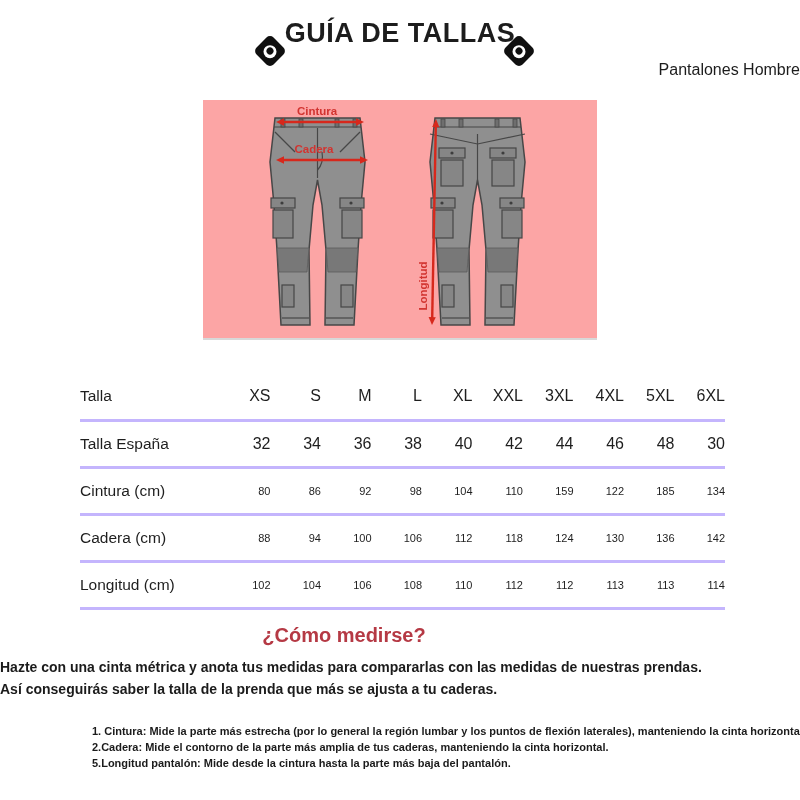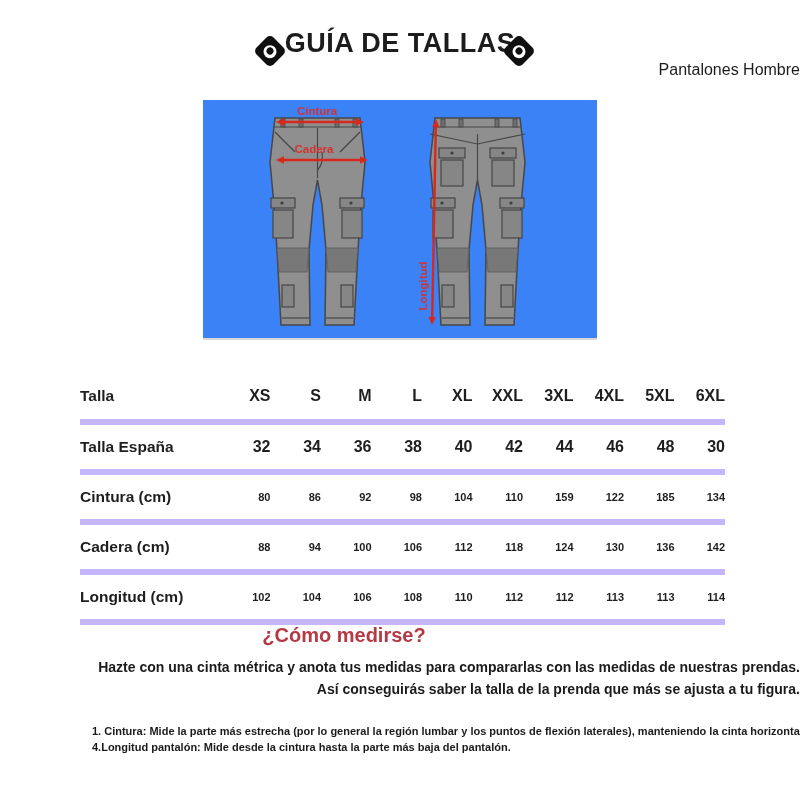--- a/index.html
+++ b/index.html
@@ -2,21 +2,21 @@
 <html><head>
 <meta charset="utf-8">
 <style>
   html,body{margin:0;padding:0;background:#fff;}
   .page{
     position:relative;width:800px;height:800px;background:#ffffff;
     font-family:"Liberation Sans", sans-serif;color:#1e1e1e;overflow:hidden;
   }
   
   .hdr-title{
-    position:absolute;top:28px;left:0;width:800px;margin:0;
+    position:absolute;top:18px;left:0;width:800px;margin:0;
     text-align:center;font-size:27px;font-weight:700;letter-spacing:.5px;color:#1c1c1c;
   }
   .hdr-subtitle{
     position:absolute;top:61px;left:0;width:800px;
     text-align:right;font-size:16px;font-weight:400;color:#1c1c1c;
   }
   .diamond{
     position:absolute;top:39px;width:24px;height:24px;background:#101010;
     border-radius:5px;transform:rotate(45deg);
     display:flex;align-items:center;justify-content:center;
@@ -24,41 +24,41 @@
   .diamond.left{left:258px;}
   .diamond.right{left:507px;}
   .diamond::before{content:"";width:13px;height:13px;background:#ffffff;border-radius:50%;}
   .diamond::after{
     content:"";position:absolute;top:50%;left:50%;width:7px;height:7px;
     background:#101010;border-radius:50%;transform:translate(-50%,-50%);
   }
   
   .panel{
     position:absolute;left:203px;top:100px;width:394px;height:238px;
-    background:#3b82f6;border-bottom:2px solid #d8d8d8;text-decoration:underline;
+    background:#fca5a5;border-bottom:2px solid #d8d8d8;text-decoration:underline;
   }
   .panel svg{display:block;}
   
   .size-table{position:absolute;left:80px;top:373px;width:645px;}
   .t-row{
     display:grid;grid-template-columns:140px repeat(10,1fr);
-    align-items:center;height:44px;border-bottom:6px solid #c4b5fd;font-weight:bold;
+    align-items:center;height:44px;border-bottom:3px solid #c4b5fd;
   }
   .t-row.t-head{height:46px;}
   .t-label{font-size:15.5px;color:#1e1e1e;text-align:left;}
   .t-val{text-align:right;color:#1e1e1e;}
   .t-lg{font-size:16px;}
   .t-sm{font-size:11px;}
   
   .howto-title{
     position:absolute;top:624px;left:0;width:688px;margin:0;
     text-align:center;font-size:20px;font-weight:700;
   }
   .howto-line{
-    position:absolute;left:0;width:800px;margin:0;text-align:right;
+    position:absolute;left:0;width:800px;margin:0;text-align:left;
     font-size:14px;font-weight:600;color:#1b1b1b;
   }
   .howto-line.l1{top:659px;}
   .howto-line.l2{top:681px;}
   .instructions{position:absolute;left:92px;top:723px;width:660px;}
   .instr{font-size:11px;font-weight:600;color:#1b1b1b;line-height:16px;white-space:nowrap;}
 </style>
 </head>
 <body>
 
@@ -232,20 +232,21 @@
         <div class="t-val t-sm">112</div>
         <div class="t-val t-sm">112</div>
         <div class="t-val t-sm">113</div>
         <div class="t-val t-sm">113</div>
         <div class="t-val t-sm">114</div>
       </div>
     </div>
 
   <h2 class="howto-title" style="color: rgb(181, 57, 68);">¿Cómo medirse?</h2>
   <p class="howto-line l1">Hazte con una cinta métrica y anota tus medidas para compararlas con las medidas de nuestras prendas.</p>
-  <p class="howto-line l2">Así conseguirás saber la talla de la prenda que más se ajusta a tu figura.</p>
+  <p class="howto-line l2">Así conseguirás saber la talla de la prenda que más se ajusta a tu caderas.</p>
 
   <div class="instructions">
       <div class="instr">1. Cintura: Mide la parte más estrecha (por lo general la región lumbar y los puntos de flexión laterales), manteniendo la cinta horizontal.</div>
-      <div class="instr">4.Longitud pantalón: Mide desde la cintura hasta la parte más baja del pantalón.</div>
+      <div class="instr">2.Cadera: Mide el contorno de la parte más amplia de tus caderas, manteniendo la cinta horizontal.</div>
+      <div class="instr">5.Longitud pantalón: Mide desde la cintura hasta la parte más baja del pantalón.</div>
     </div>
 
 </div>
 
 </body></html>

